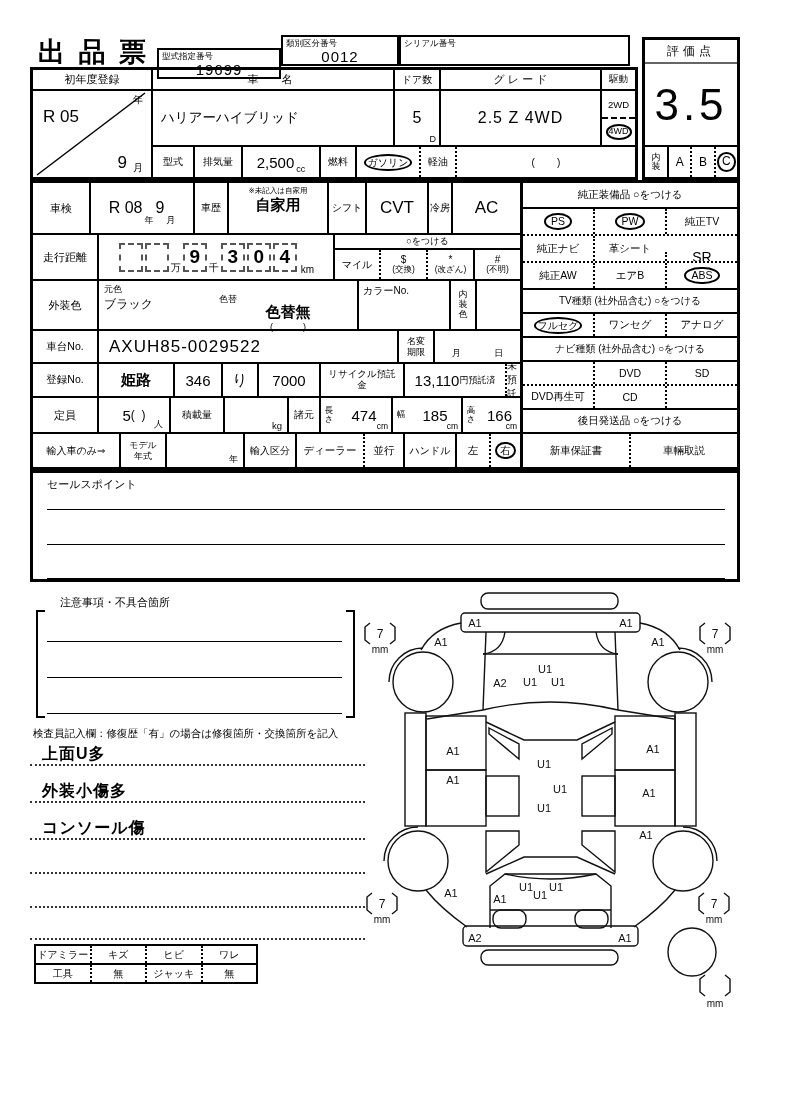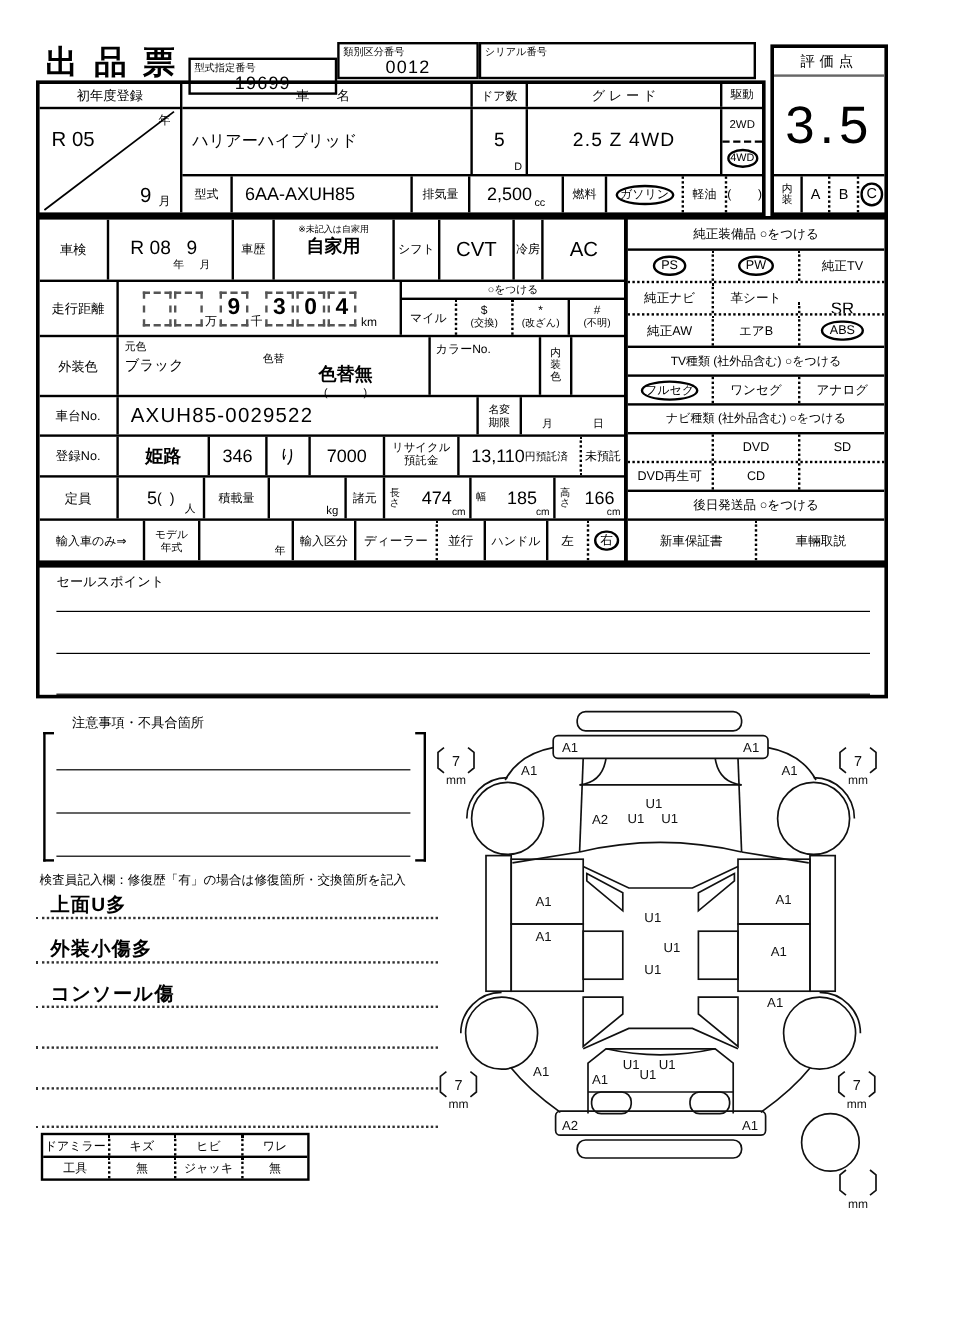--- a/index.html
+++ b/index.html
@@ -87,21 +87,20 @@
       <div class="c bl" style="flex:1;font-size:16px;letter-spacing:1px;">2.5 Z 4WD</div>
       <div class="col bl" style="width:35px;">
         <div class="c" style="flex:1;font-size:9.5px;text-align:center;">2WD</div>
         <div class="c" style="flex:1;border-top:2px dashed #000;">
             <span class="ell" style="font-size:9px;padding:0 1px;">4WD</span>
           </div>
       </div>
     </div>
     <div class="row bt" style="flex:1;">
       <div class="c" style="width:40px;font-size:10px;">型式</div>
-      <div class="c bl" style="width:150px;font-size:15px;justify-content:flex-start;padding-left:10px;">6AA-AXUH85</div>
       <div class="c bl" style="width:48px;font-size:10px;">排気量</div>
       <div class="c bl" style="width:78px;">
         <span style="font-size:15px;">2,500</span>
         <span style="font-size:9px;align-self:flex-end;margin:0 0 3px 2px;">cc</span>
       </div>
       <div class="c bl" style="width:36px;font-size:10px;">燃料</div>
       <div class="c bl" style="width:64px;">
           <span class="ell" style="font-size:10px;padding:0 2px;">ガソリン</span>
         </div>
       <div class="c bld" style="width:36px;font-size:10px;">軽油</div>
@@ -191,21 +190,21 @@
       <span class="lab9">日</span>
     </div>
   </div>
 
   <div class="row bt" style="height:34px;">
     <div class="c" style="width:64px;font-size:10.5px;">登録No.</div>
     <div class="c bl" style="width:76px;font-size:15px;font-weight:bold;">姫路</div>
     <div class="c bl" style="width:48px;font-size:15px;">346</div>
     <div class="c bl" style="width:36px;font-size:15px;">り</div>
     <div class="c bl" style="width:62px;font-size:15px;">7000</div>
-    <div class="c bl" style="width:62px;font-size:9.5px;line-height:1.15;text-align:center;padding:0 3px;">リサイクル預託金</div>
+    <div class="c bl" style="width:84px;font-size:9.5px;line-height:1.15;text-align:center;padding:0 3px;">リサイクル預託金</div>
     <div class="c bl" style="width:102px;">
       <span style="font-size:15px;">13,110</span>
       <span style="font-size:9px;">円預託済</span>
     </div>
     <div class="c bld" style="flex:1;font-size:10px;">未預託</div>
   </div>
 
   <div class="row bt" style="height:36px;">
     <div class="c" style="width:64px;font-size:11px;">定員</div>
     <div class="c bl" style="width:72px;">

